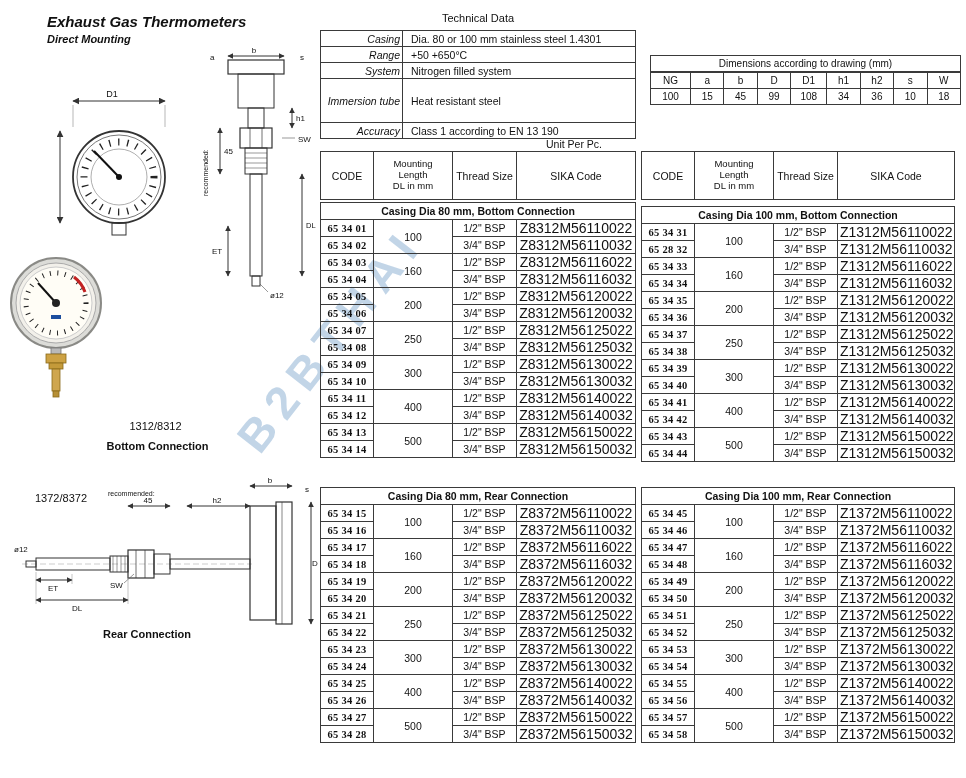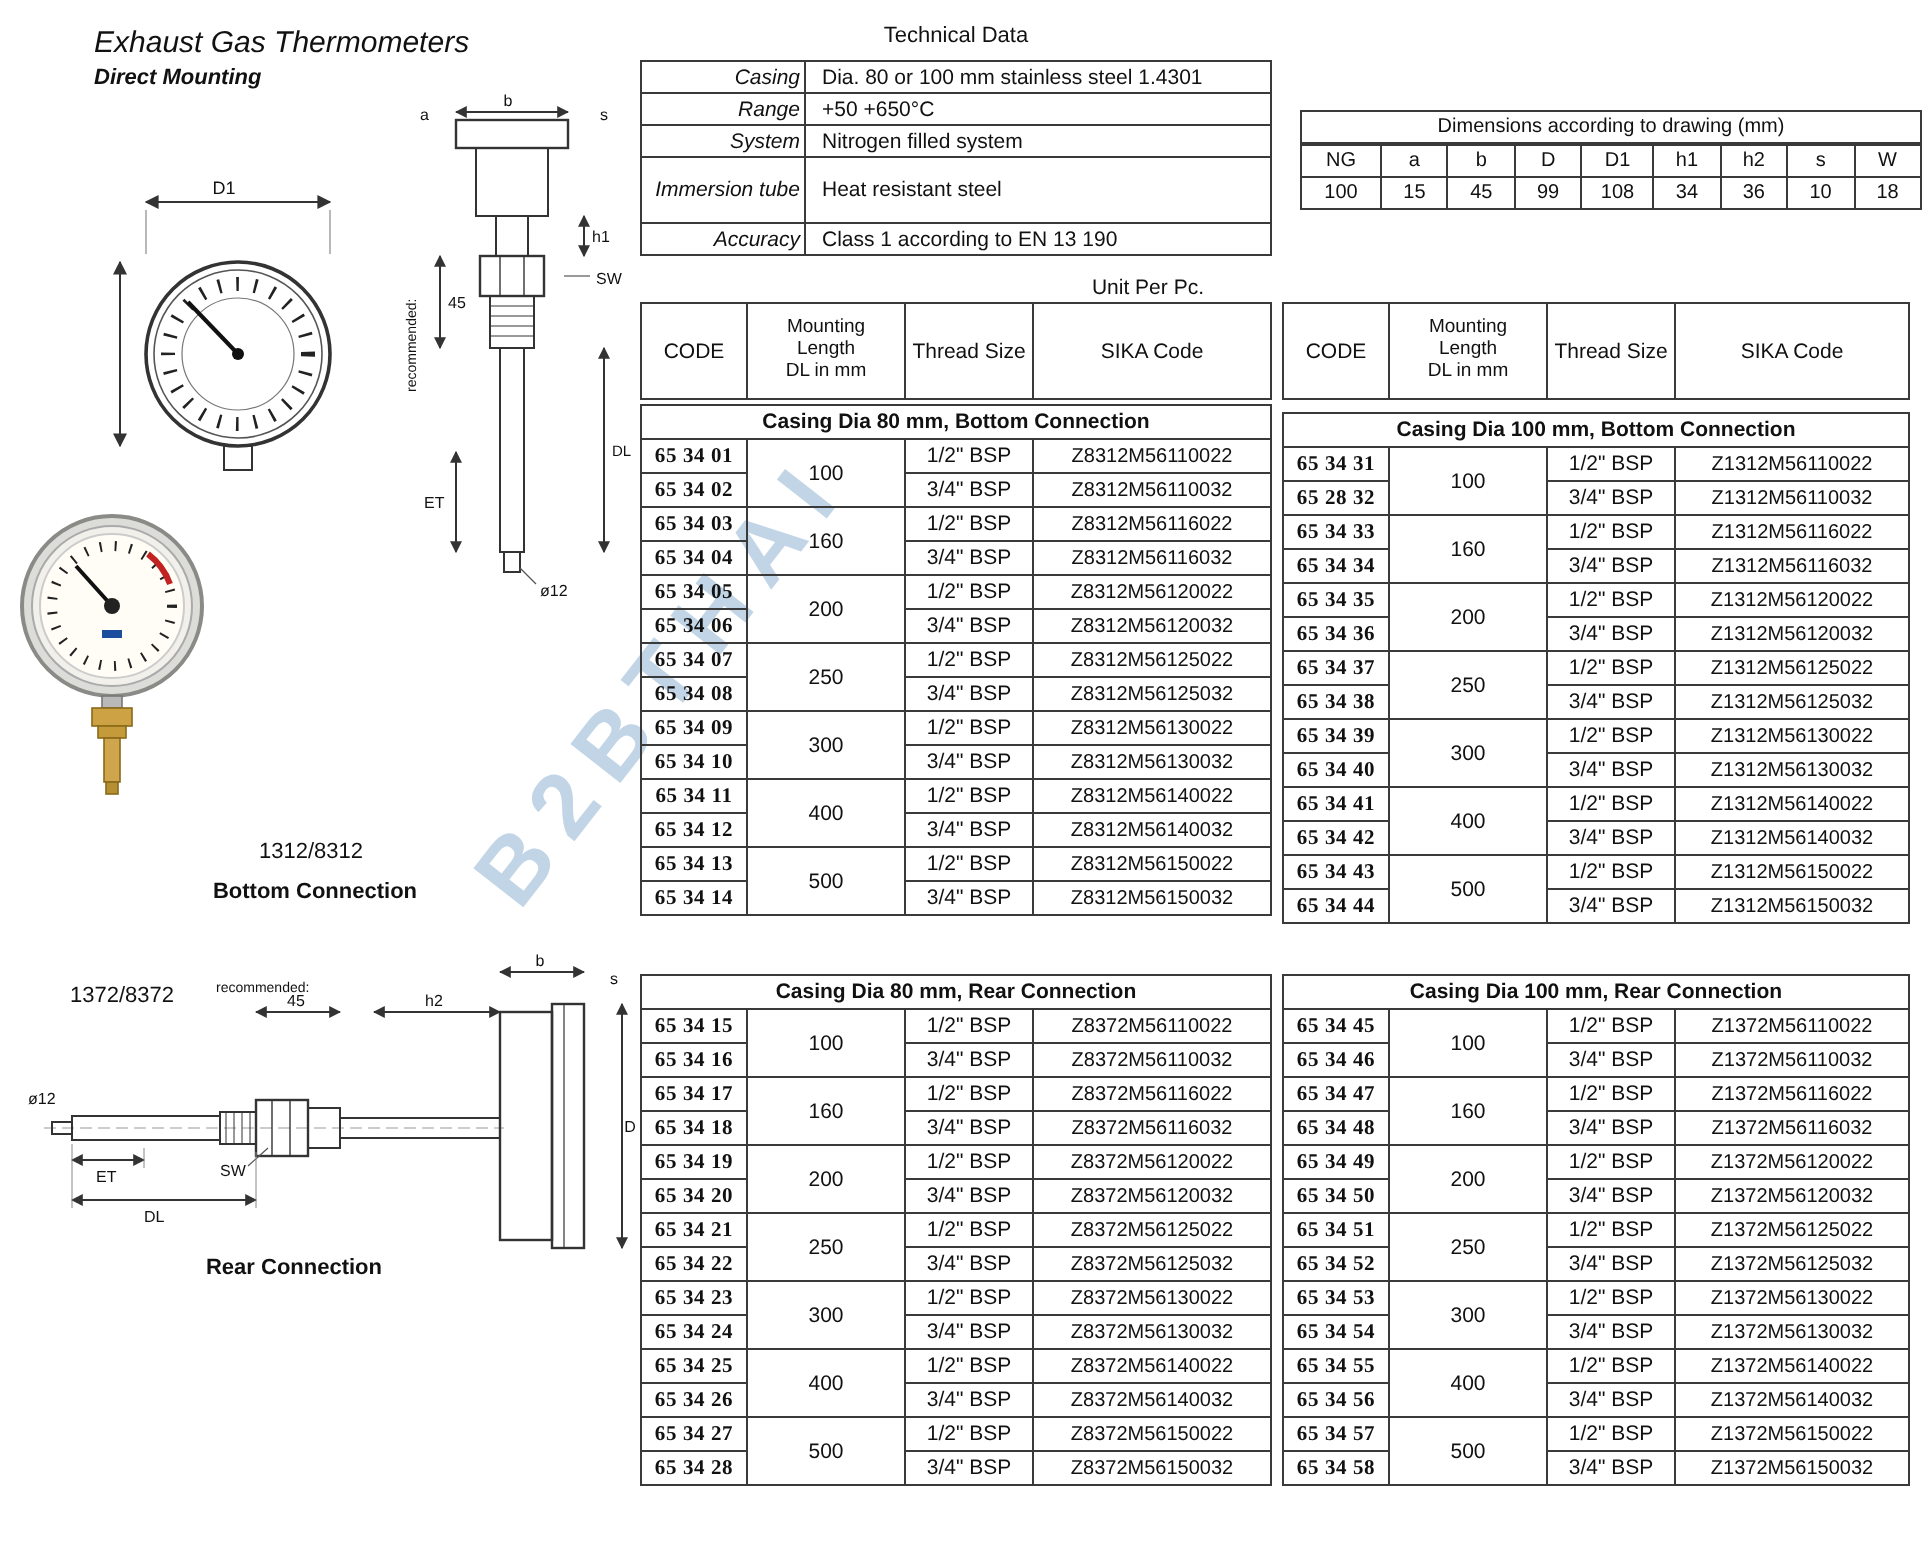--- a/index.html
+++ b/index.html
@@ -4,37 +4,37 @@
 <style>
   * { margin:0; padding:0; box-sizing:border-box; }
   html,body { background:#fff; }
   body { width:966px; height:778px; position:relative; font-family:"Liberation Sans", sans-serif; color:#111; overflow:hidden; }
   #page { position:relative; width:966px; height:778px; background:#fff; overflow:hidden; }
   .blk { position:absolute; z-index:2; }
   .wm { position:absolute; left:120px; top:170px; width:420px; height:340px; z-index:1;
         display:flex; align-items:center; justify-content:center;
         transform:rotate(-52deg); font-size:46px; font-weight:bold; letter-spacing:10px;
         color:#b3cbe2; opacity:.8; }
-  .page-title { font-size:15px; font-weight:normal; font-style:italic; }
+  .page-title { font-size:15px; font-weight:bold; font-style:italic; }
   .page-subtitle { font-size:11px; font-weight:bold; font-style:italic; }
   .tech-title { width:316px; text-align:center; font-size:11px; }
   table.grid { border-collapse:collapse; table-layout:fixed; width:100%; background:transparent; }
   .grid td { border:1px solid #3a3a3a; font-size:10.5px; padding:0 2px; text-align:center; vertical-align:middle; color:#111; }
   .tech td { height:16px; }
   .tech td.lab { text-align:right; padding-left:4px;font-style:italic; }
   .tech td.val { text-align:left; padding-left:8px; }
-  .tech tr.tall td { height:33px; }
+  .tech tr.tall td { height:44px; }
   .dims-title { border:1px solid #3a3a3a; font-size:10px; text-align:center; height:17px; line-height:15px; }
   .dims td { height:16px; font-size:10px; }
   .unit-note { font-size:10.5px; text-align:right; }
   .codehead td { font-size:10.5px; height:48px; }
   .codehead td.mounting { font-size:9.5px; white-space:pre-line; line-height:1.15; }
   .code-table td { height:17px; }
   .code-table td.code { font-weight:bold; letter-spacing:.3px;font-family:Liberation Serif, serif; }
-  .code-table td.sika { font-size:10px; }
+  .code-table td.sika { font-size:14px; }
   .code-table tr.sec td { font-weight:bold; font-size:10.5px; height:17px; }
   .model-label { font-size:11px; text-align:center; }
   .conn-label { font-size:11px; font-weight:bold; text-align:center; }
   svg text { fill:#111; }
 </style>
 </head>
 <body>
 
 <div id="page">
 

